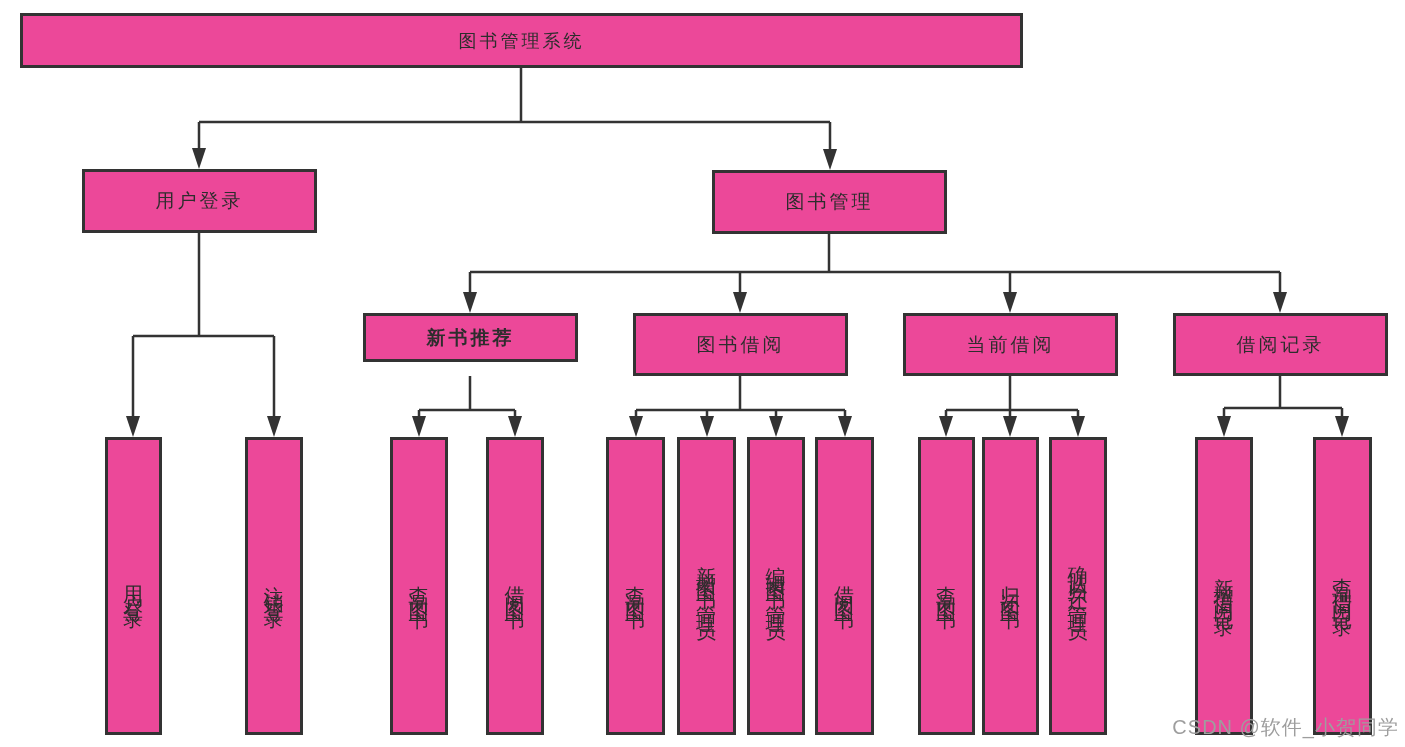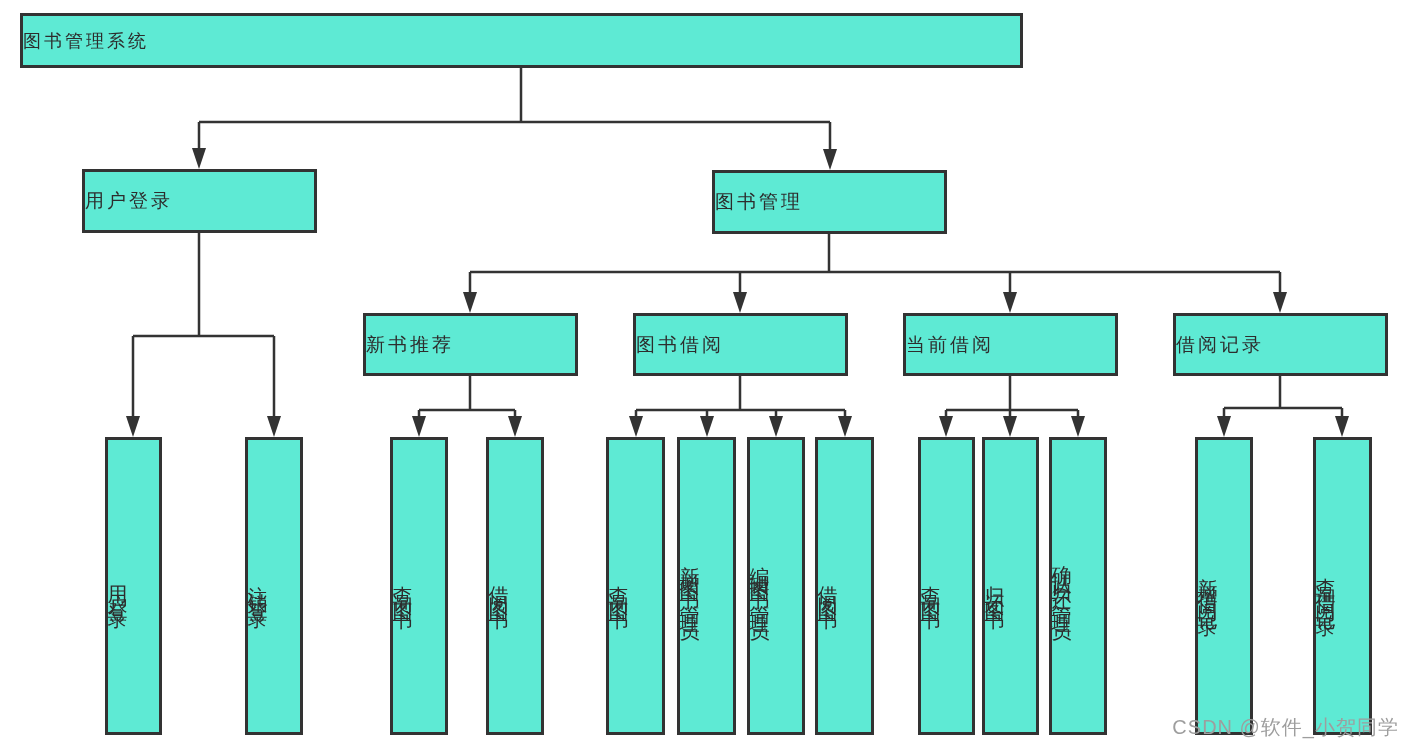--- a/index.html
+++ b/index.html
@@ -14,24 +14,24 @@
   svg.connectors {
     position: absolute;
     left: 0; top: 0;
     z-index: 0;
     color: var(--line, #333333);
   }
   .box {
     position: absolute;
     box-sizing: border-box;
     border: 3px solid var(--line, #343434);
-    background: #5eead4;
+    background: #ec4899;
     display: flex;
     align-items: center;
-    justify-content: flex-start;
+    justify-content: center;
     color: var(--text, #2d2d2d);
     z-index: 1;
   }
   .box.h .lbl {
     font-size: 19px;
     letter-spacing: 3px;
     white-space: nowrap;
   }
   .box.root .lbl { font-size: 18px; letter-spacing: 3px; }
   .box.v .lbl {
@@ -102,21 +102,21 @@
     <span class="lbl">图书管理系统</span>
   </div>
 
   <div class="box h" style="left:82px; top:169px; width:235px; height:64px;">
     <span class="lbl">用户登录</span>
   </div>
   <div class="box h" style="left:712px; top:170px; width:235px; height:64px;">
     <span class="lbl">图书管理</span>
   </div>
 
-  <div class="box h" style="left:363px; top:313px; width:215px; height:63px;">
+  <div class="box h" style="left:363px; top:313px; width:215px; height:49px;font-weight:bold;">
     <span class="lbl">新书推荐</span>
   </div>
   <div class="box h" style="left:903px; top:313px; width:215px; height:63px;">
     <span class="lbl">当前借阅</span>
   </div>
   <div class="box h" style="left:633px; top:313px; width:215px; height:63px;">
     <span class="lbl">图书借阅</span>
   </div>
   <div class="box h" style="left:1173px; top:313px; width:215px; height:63px;">
     <span class="lbl">借阅记录</span>

